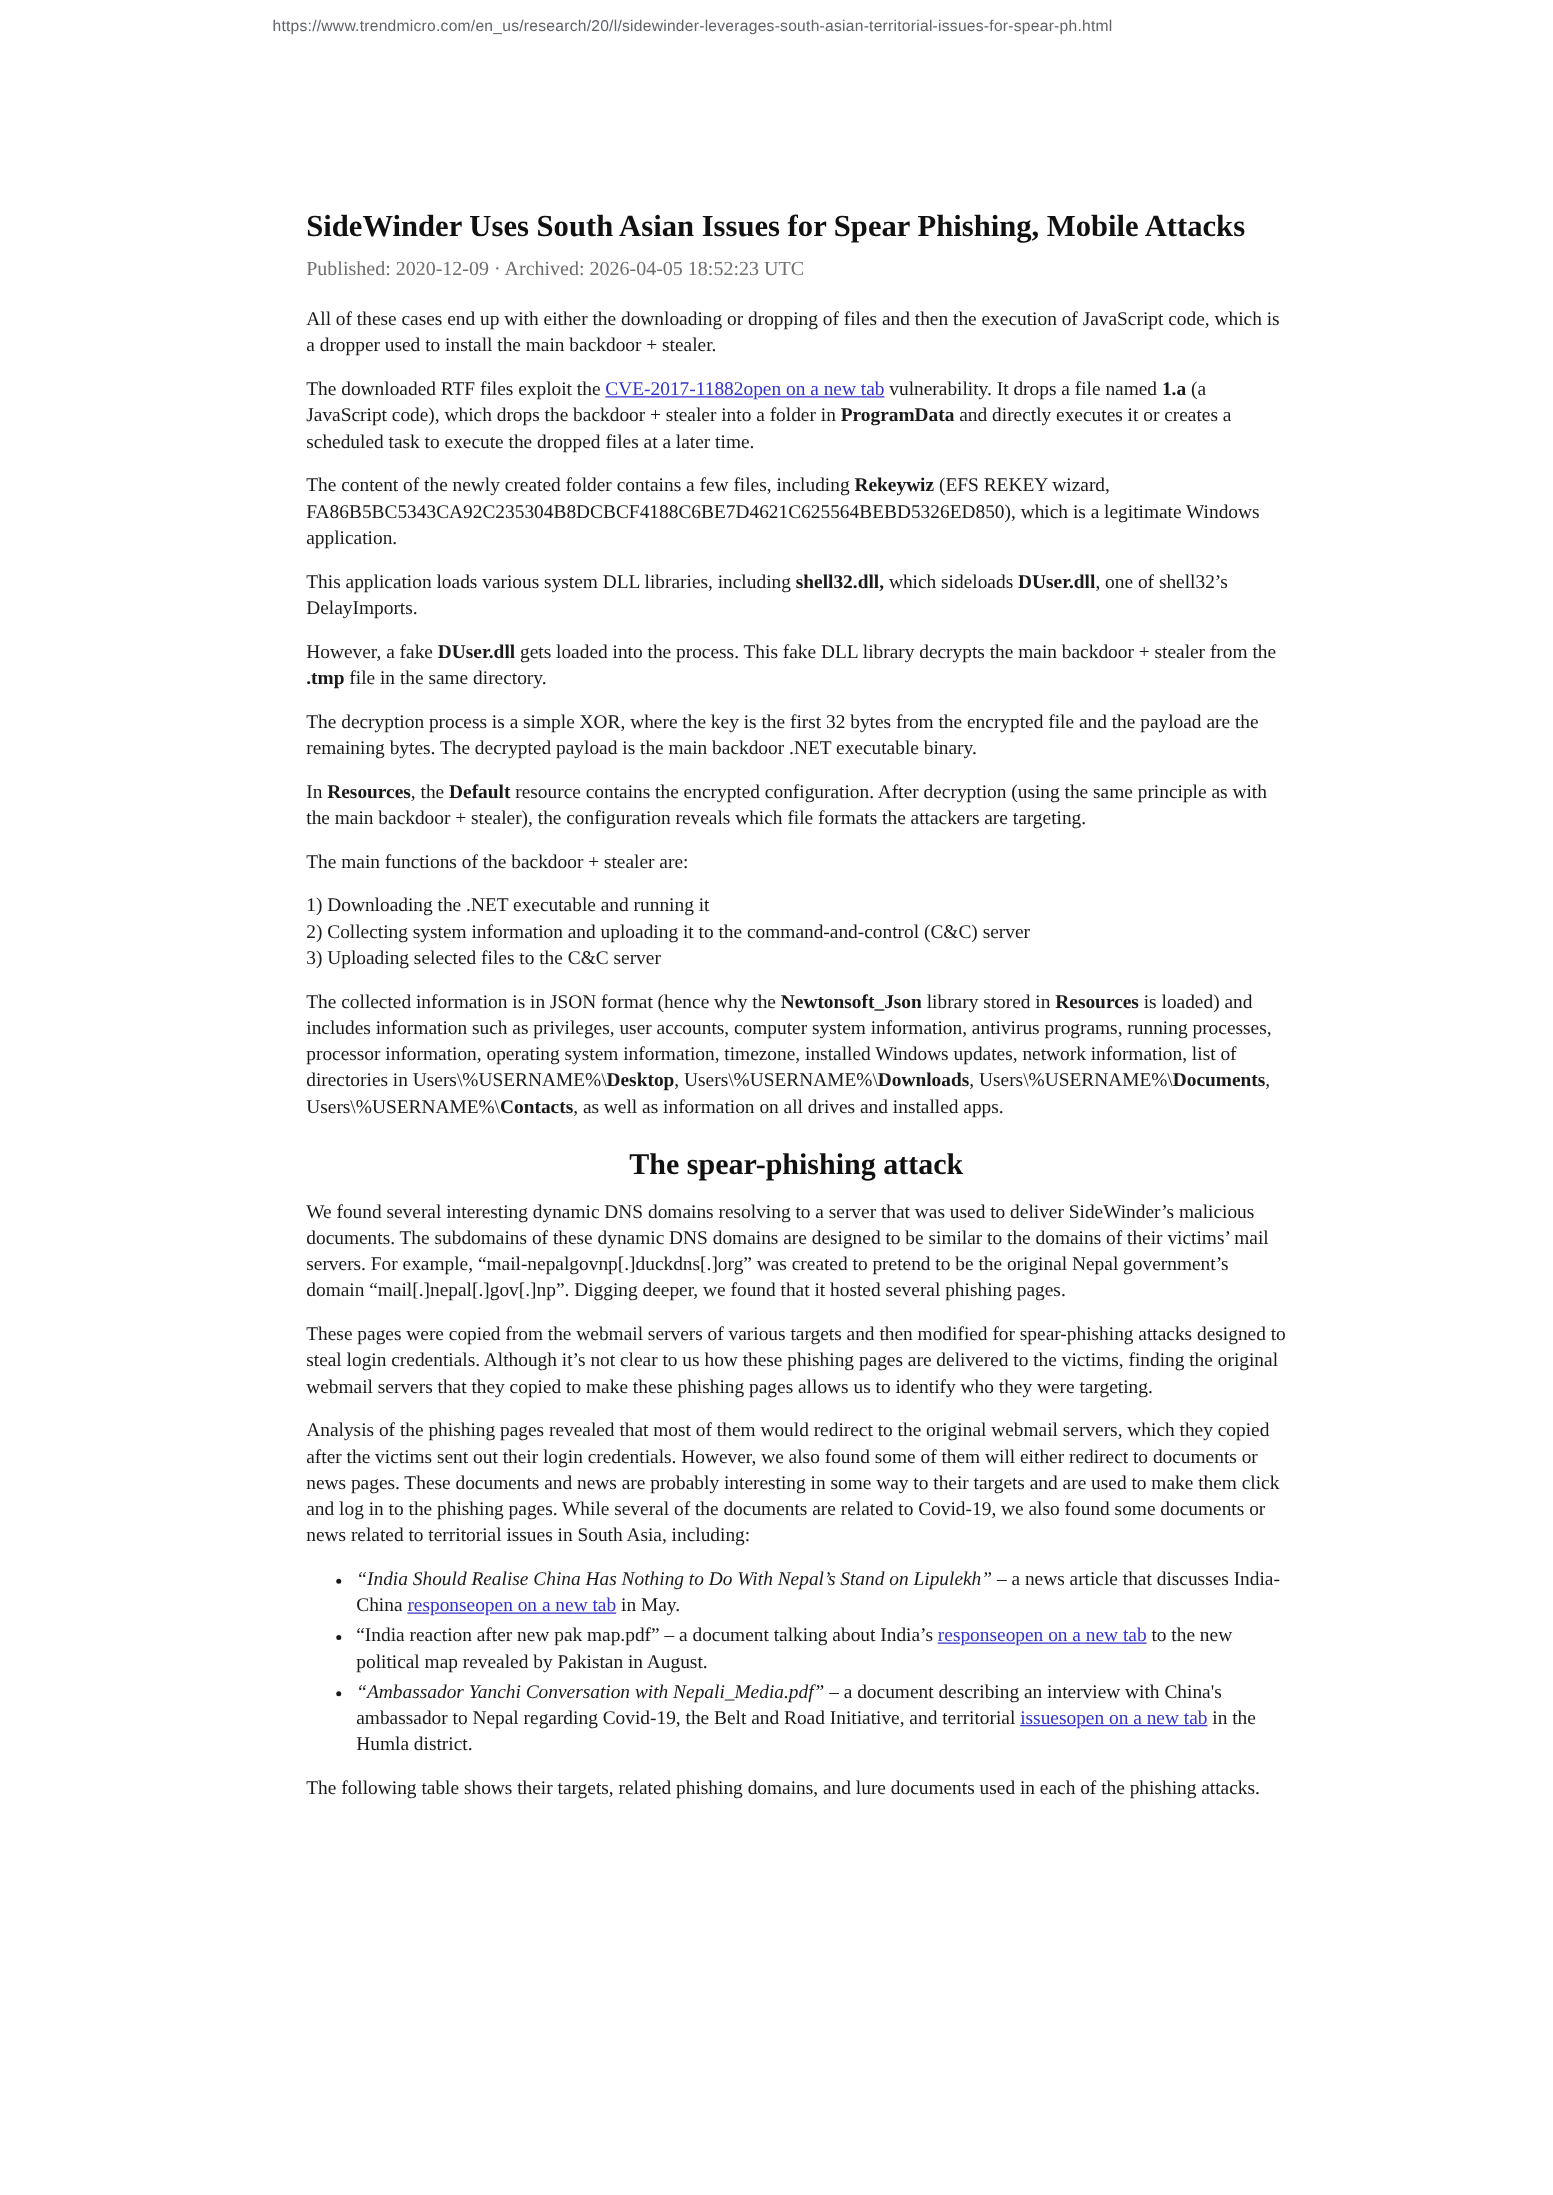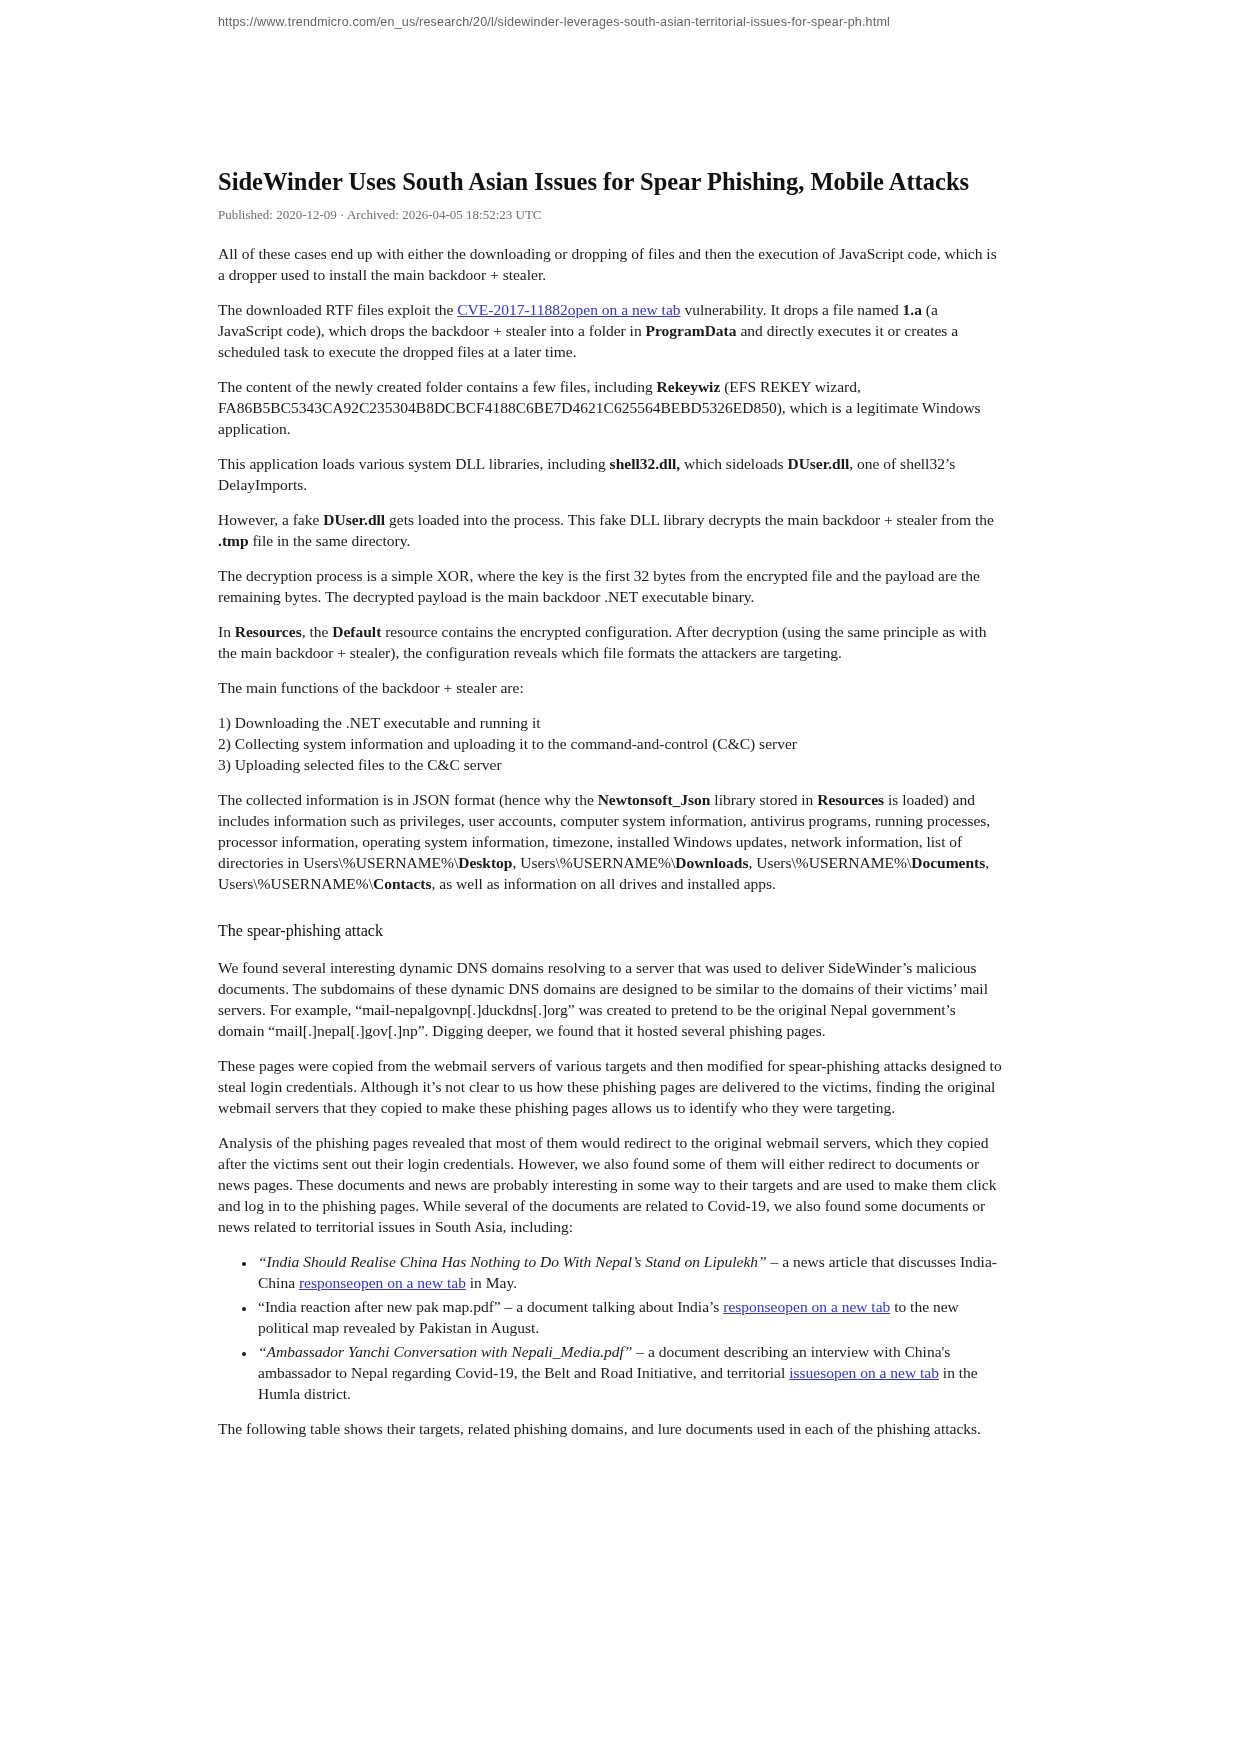--- a/index.html
+++ b/index.html
@@ -24,50 +24,51 @@
   }
   .url {
     font-family: "Liberation Sans", sans-serif;
     font-size: 12.5px;
     color: #5f6368;
     letter-spacing: 0.2px;
   }
   .article {
     position: absolute;
     top: 0;
-    left: 218px;
+    left: 245px;
     width: 784px;
   }
   h1.article-title {
     margin: 168px 0 0 0;
     font-size: 24.5px;
     line-height: 1.15;
     font-weight: bold;
     color: #111111;
     font-family: "Liberation Serif", serif;
   }
   .article-meta {
     margin-top: 11px;
-    font-size: 13px;
+    font-size: 16px;
     color: #6e6e6e;
   }
   #article-body {
     margin-top: 20px;
     font-size: 15.5px;
     line-height: 21px;
   }
   .para {
     margin: 0 0 14px 0;
   }
   .line { display: block; }
   h2.section-heading {
-    font-size: 16px;
-    font-weight: normal;
+    font-size: 24px;
+    font-weight: bold;
     color: #111111;
     margin: 26px 0 16px 0;
+    text-align: center;
   }
   .bullet-list {
     margin: 0 0 14px 0;
     padding: 0 0 0 38px;
     list-style-type: disc;
   }
   .bullet-list li {
     margin: 0 0 3px 0;
     padding-left: 2px;
   }

